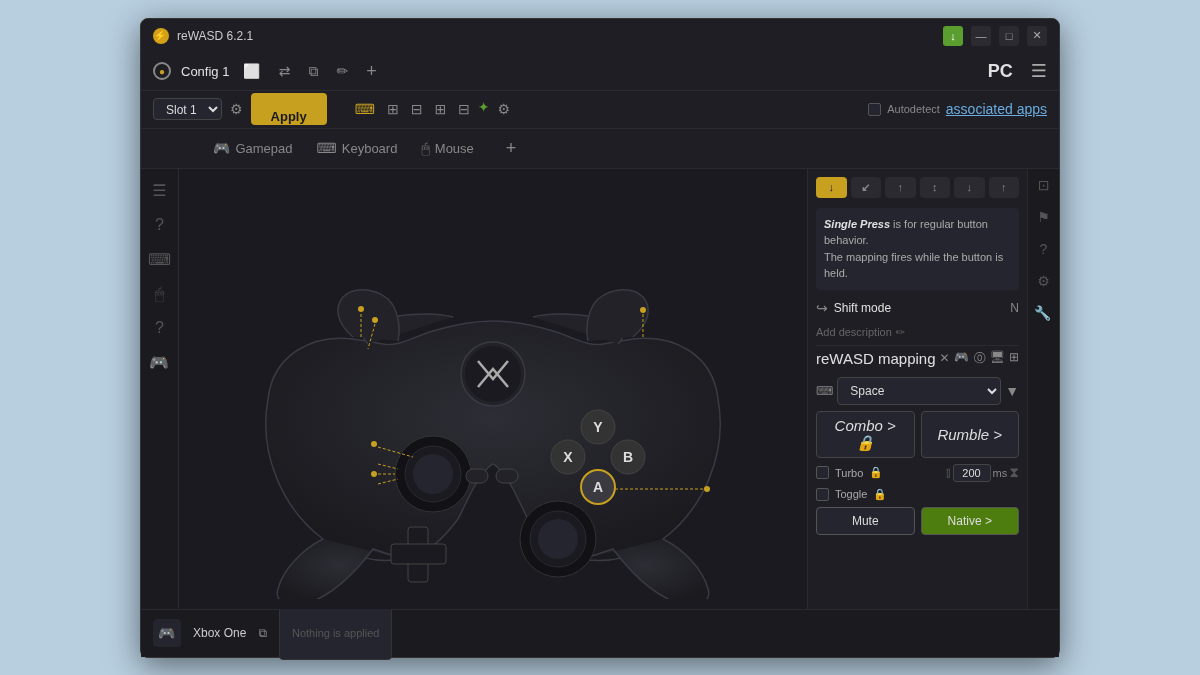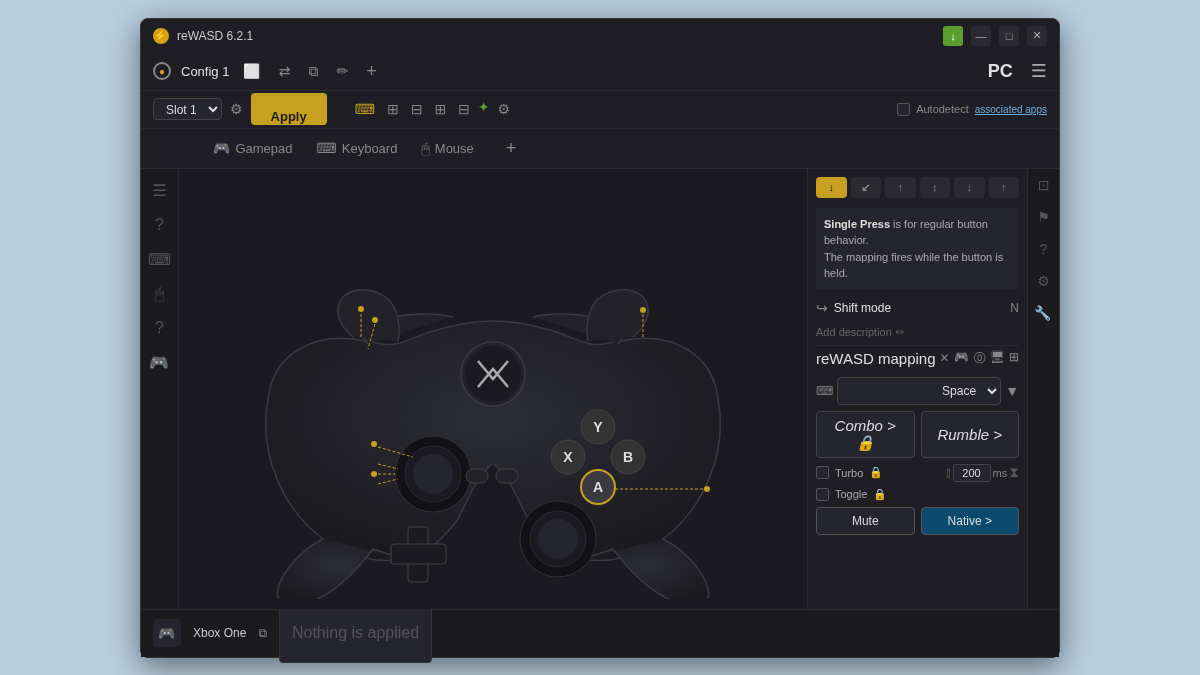--- a/index.html
+++ b/index.html
@@ -220,21 +220,21 @@
       color: #888;
     }
     .press-info {
       background: #252530;
       border-radius: 4px;
       padding: 8px;
       font-size: 11px;
       color: #aaa;
       line-height: 1.5;
     }
-    .press-info strong { color: #e0e0e0; }
+    .press-info strong { color: #e0e0e0; font-style: italic; }
     .shift-mode-row {
       display: flex;
       align-items: center;
       gap: 6px;
       padding: 4px 0;
     }
     .shift-arrow { color: #888; font-size: 14px; }
     .shift-label { color: #e0e0e0; font-size: 12px; flex: 1; }
     .add-desc-row {
       display: flex;
@@ -262,21 +262,20 @@
     .key-icon { font-size: 12px; color: #888; }
     .key-select {
       flex: 1;
       background: #252530;
       border: 1px solid #444;
       color: #ddd;
       border-radius: 4px;
       padding: 4px 8px;
       font-size: 12px;
       height: 28px;
-      text-align: right;
     }
     .action-row {
       display: flex;
       gap: 6px;
     }
     .action-btn {
       flex: 1;
       background: #252530;
       border: 1px solid #444;
       color: #ddd;
@@ -326,21 +325,21 @@
       background: #252530;
       border: 1px solid #555;
       color: #ddd;
       border-radius: 4px;
       padding: 6px;
       font-size: 12px;
       cursor: pointer;
     }
     .native-btn {
       flex: 1;
-      background: #0c4a6e;
+      background: #4d7c0f;
       border: 1px solid #555;
       color: #ddd;
       border-radius: 4px;
       padding: 6px;
       font-size: 12px;
       cursor: pointer;
       display: flex; align-items: center; justify-content: center; gap: 4px;
     }
     .right-edge {
       width: 32px;
@@ -371,21 +370,21 @@
       display: flex; align-items: center; justify-content: center;
       font-size: 14px; color: #888;
     }
     .device-name { color: #ccc; font-size: 12px; }
     .nothing-applied {
       background: #252530;
       border: 1px solid #333;
       border-radius: 4px;
       padding: 20px 12px;
       color: #555;
-      font-size: 16px;
+      font-size: 11px;
     }
     .autodetect-cb {
       width: 13px; height: 13px;
       border: 1px solid #555;
       border-radius: 2px;
       background: #252530;
     }
   </style>
 </head>
 <body>
@@ -432,21 +431,21 @@
       <span class="ti">⊟</span>
       <span class="ti">⊞</span>
       <span class="ti">⊟</span>
       <span class="xbox-ti">✦</span>
       <span class="ti">⚙</span>
     </div>
     <div class="spacer"></div>
     <div style="position:relative; display:flex; align-items:center; gap:6px;">
       <div class="autodetect-cb"></div>
       <span style="color:#888;font-size:11px;">Autodetect</span>
-      <a href="#" style="color:#6aacdf;font-size:10px;text-decoration:underline;">associated apps</a>
+      <a href="#" style="color:#6aacdf;font-size:14px;text-decoration:underline;">associated apps</a>
     </div>
   </div>
 
   <div class="sub-toolbar">
     <div style="width:32px;"></div>
     <div class="sub-tab">
       <span class="sub-tab-icon">🎮</span>
       <span>Gamepad</span>
     </div>
     <div class="sub-tab">

